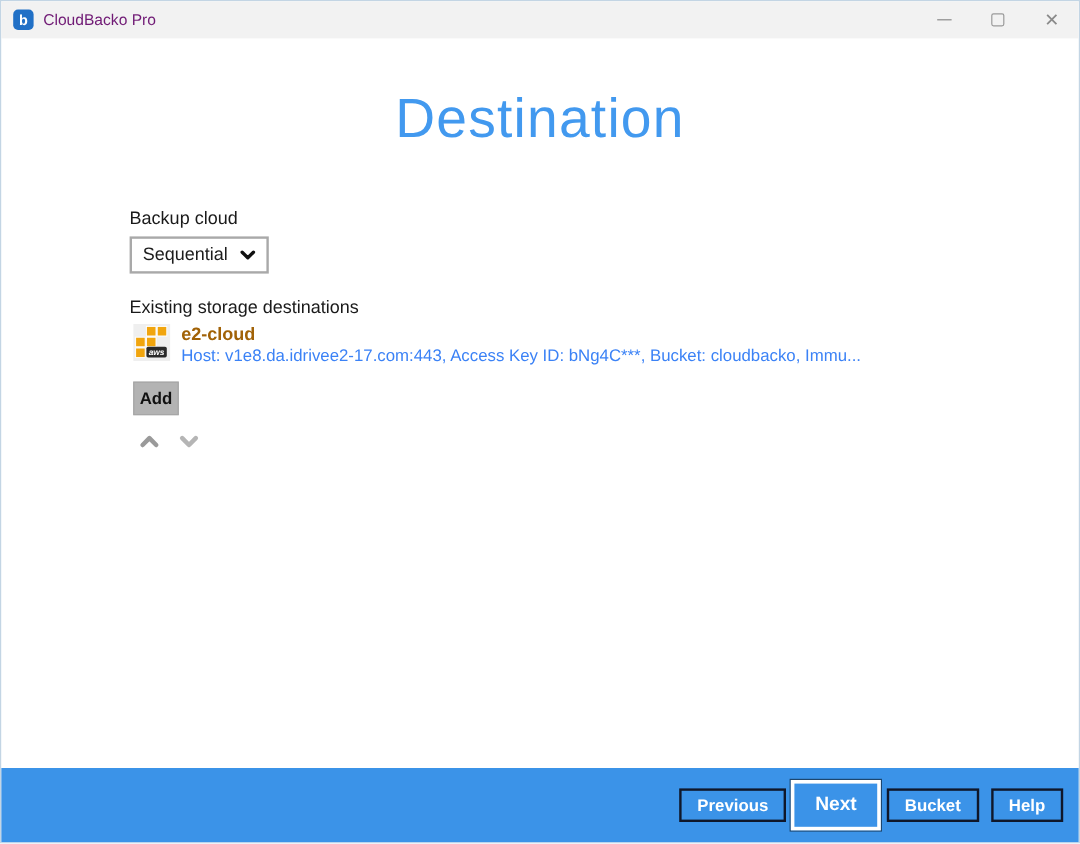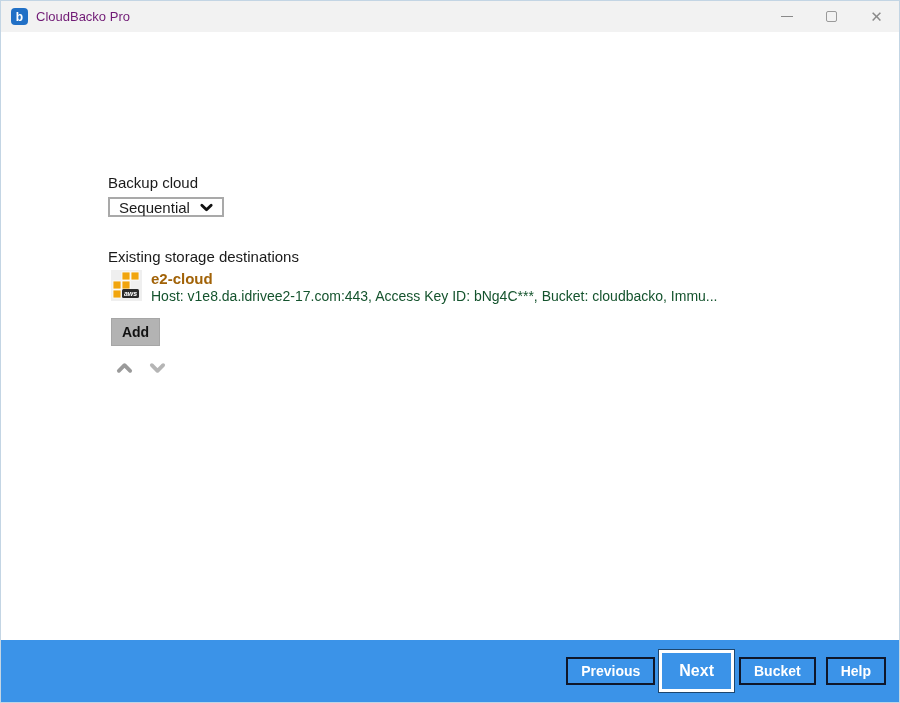--- a/index.html
+++ b/index.html
@@ -65,21 +65,21 @@
     letter-spacing: 1px;
   }
 
   
   .backup-mode-label {
     position: absolute; left: 107px; top: 173px;
     font-size: 15px; color: #1a1a1a;
   }
   .backup-mode-select {
     position: absolute; left: 107px; top: 196px;
-    width: 116px; height: 20px;
+    width: 116px; height: 31px;
     background: #fff;
     border: 2px solid #a9a9a9;
     display: flex; align-items: center;
     padding: 0 8px 0 9px;
     cursor: default;
   }
   .backup-mode-select .value {
     font-size: 15px; color: #1c1c1c;
     flex: 1;
   }
@@ -95,28 +95,28 @@
     display: flex; align-items: flex-start;
     cursor: default;
   }
   .aws-icon { width: 31px; height: 31px; display: block; }
   .dest-text { margin-left: 9px; }
   .dest-name {
     font-size: 15px; font-weight: bold; color: #a16207;
     line-height: 17px;
   }
   .dest-details {
-    font-size: 14px; color: #14532d;
+    font-size: 14px; color: #3b82f6;
     line-height: 17px; margin-top: 1px;
     white-space: nowrap;
   }
 
   .add-button {
     position: absolute; left: 110px; top: 317px;
-    width: 49px; height: 28px;
+    width: 38px; height: 28px;
     background: #b3b3b3;
     border: 1px solid #a6a6a6;
     font-family: "Liberation Sans", sans-serif;
     font-size: 14px; font-weight: bold; color: #111;
     cursor: default;
   }
 
   .reorder-controls {
     position: absolute; left: 112px; top: 357px;
     display: flex; gap: 11px;
@@ -172,20 +172,21 @@
       </button>
       <button class="win-btn">
         <span class="maximize-glyph"></span>
       </button>
       <button class="win-btn">
         <span class="close-glyph">✕</span>
       </button>
     </div>
   </div>
 
+  <div class="page-title">Destination</div>
 
   <div class="backup-mode-label">Backup cloud</div>
   <div class="backup-mode-select">
     <span class="value">Sequential</span>
     <svg class="chev-down-bold" viewBox="0 0 16 16">
       <polyline points="3,5.5 8,10.5 13,5.5" fill="none" stroke="#111" stroke-width="3" stroke-linecap="round" stroke-linejoin="round"></polyline>
     </svg>
   </div>
 
   <div class="destinations-label">Existing storage destinations</div>

